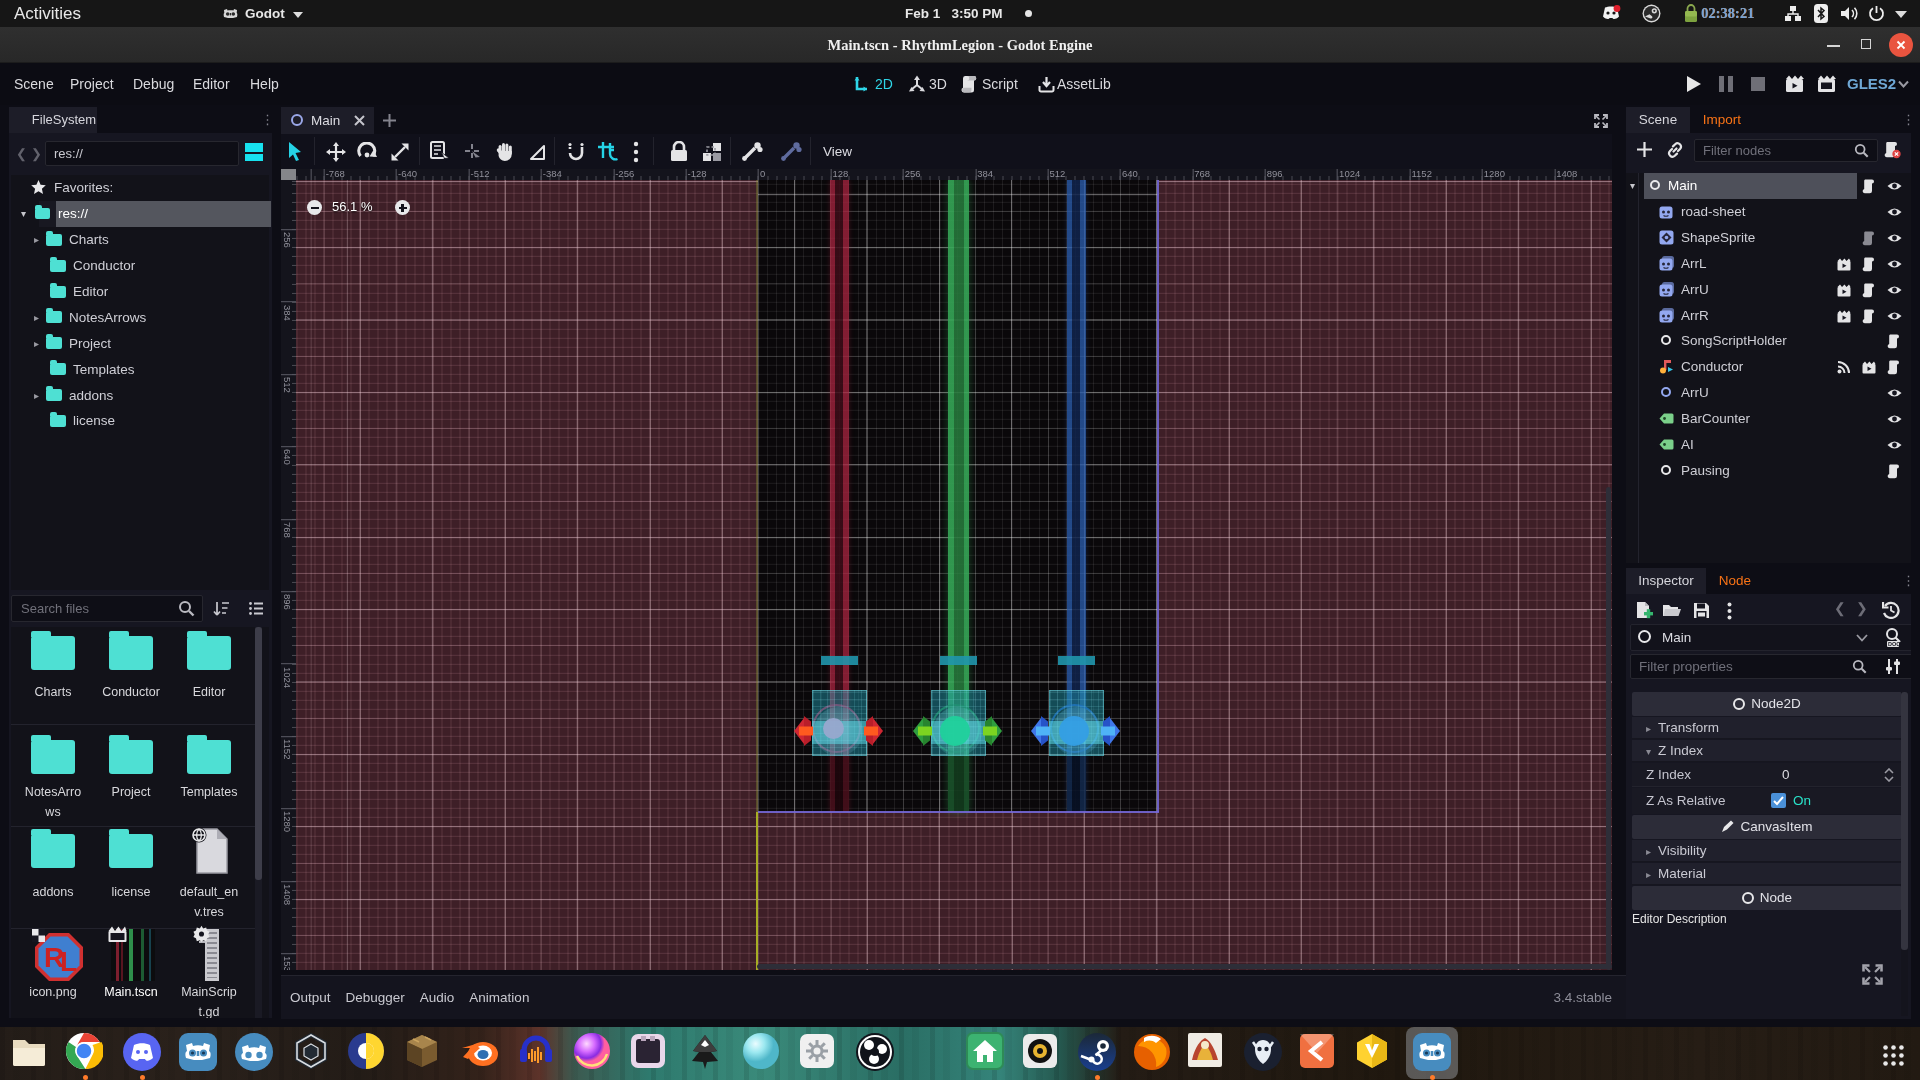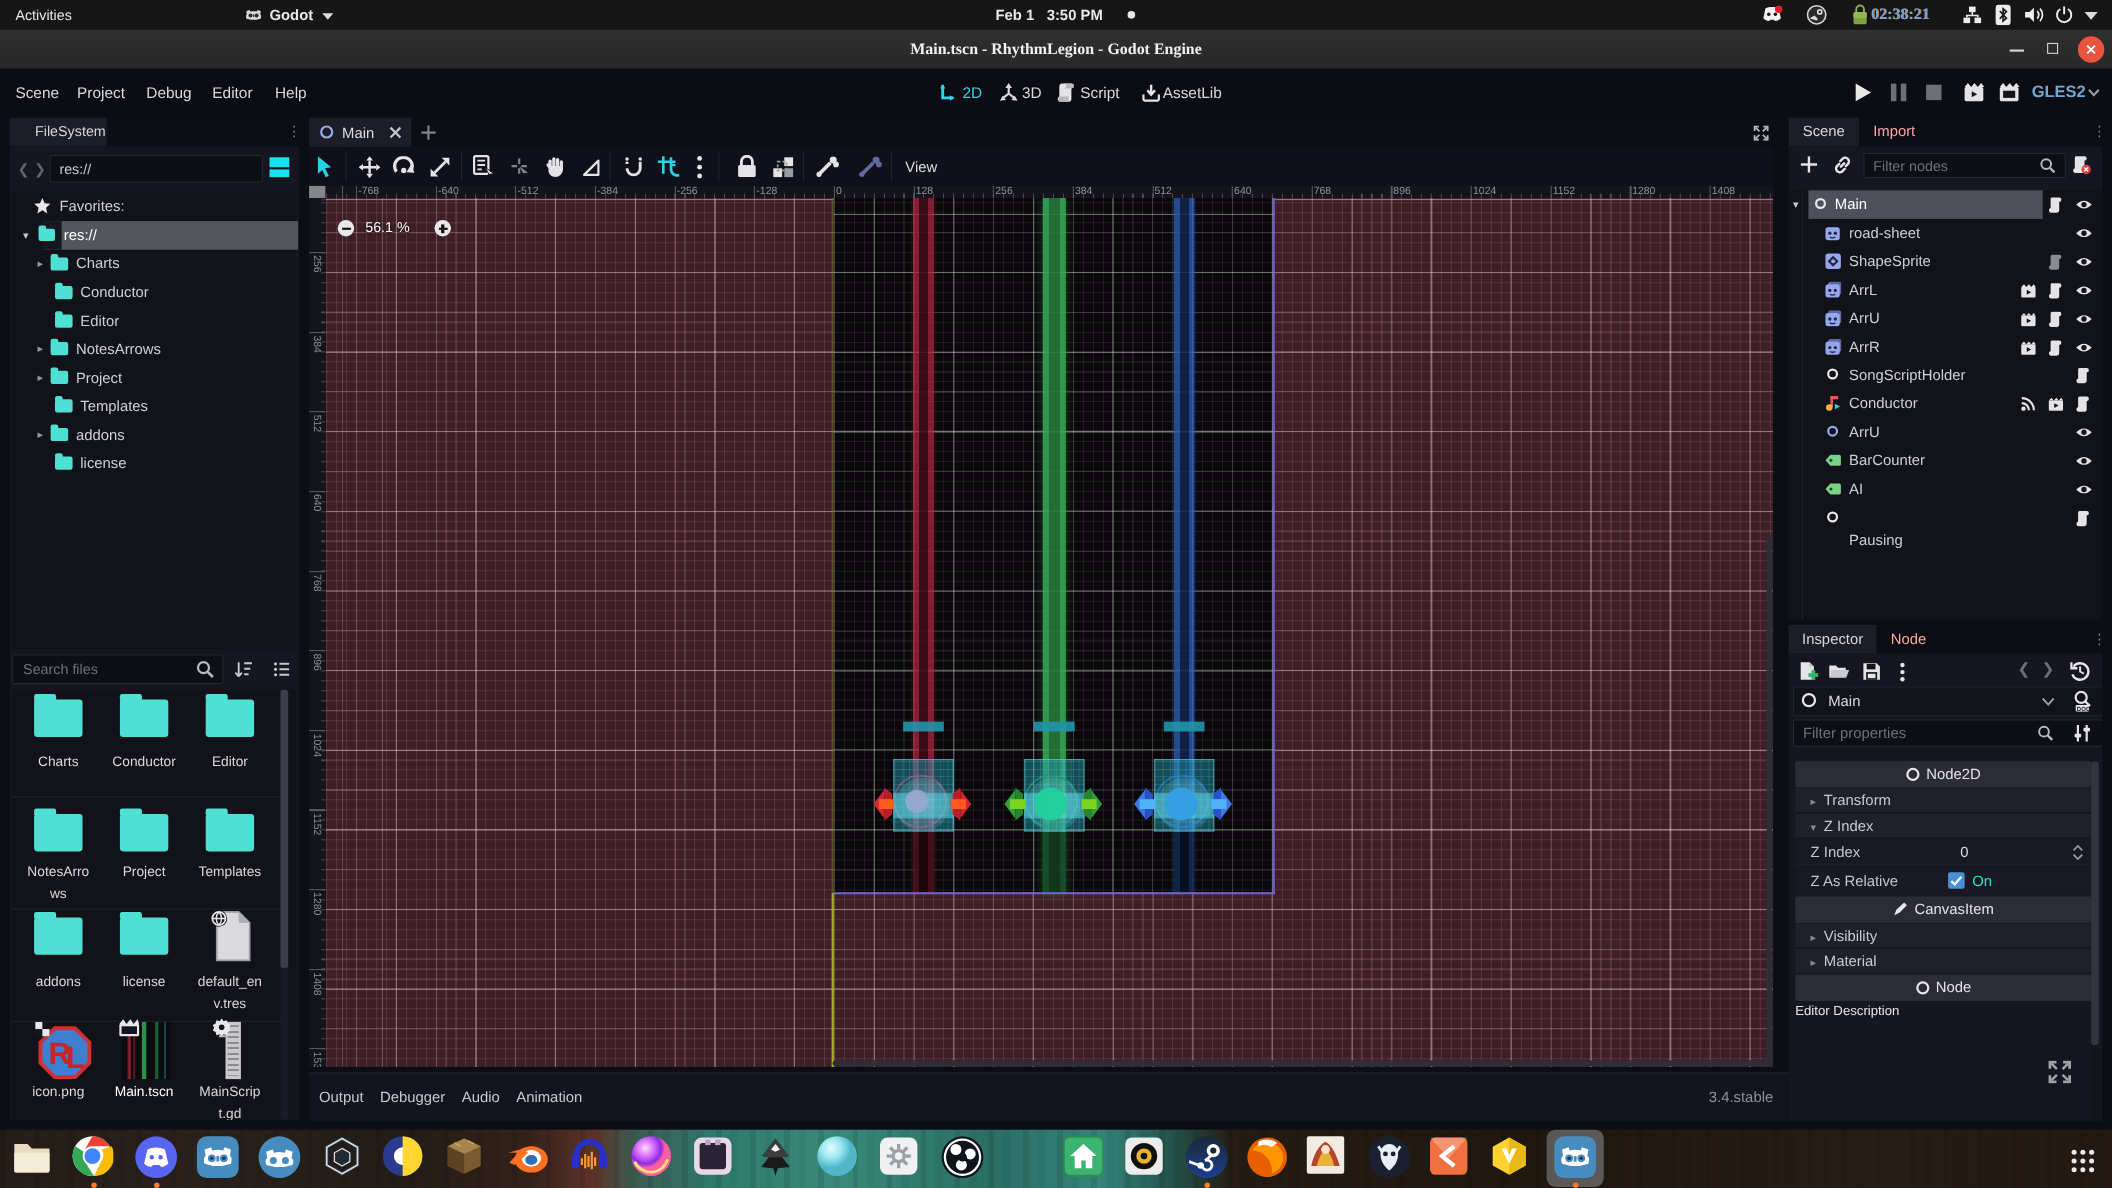--- a/index.html
+++ b/index.html
@@ -8,21 +8,21 @@
 
 #topbar { position:absolute; left:0; top:0; width:1920px; height:27px; background:#161616; color:#e8e8e8; font-size:14px; }
 #titlebar { position:absolute; left:0; top:27px; width:1920px; height:36px; background:linear-gradient(#2f2f2f,#282828); border-bottom:1px solid #1c1c1c;font-family:Liberation Serif, serif; }
 #titlebar .title { position:absolute; left:0; right:0; top:0; height:36px; line-height:36px; text-align:center; color:#f0f0f0; font-size:14.5px; font-weight:bold; }
 #menubar { position:absolute; left:0; top:63px; width:1920px; height:42px; background:#0c0c13; }
 .menuitem { position:absolute; top:0; height:42px; line-height:42px; color:#dadade; font-size:14px; }
 
 .panelbg { background:#161621; }
 .treebg { background:#121219; }
 .tab-active { background:#1d1d28; color:#d6d6dc; }
-.tab-inactive { color:#fca5a5; }
+.tab-inactive { color:#f97316; }
 
 .field { background:#0e0e16; border:1px solid #27272f; border-radius:2px; color:#70707a; }
 .row26 { height:25.9px; display:flex; align-items:center; color:#cfcfd6; font-size:13.5px; white-space:nowrap; }
 .folder-ic { position:relative; background:#4ee0d3; border-radius:2px; }
 .folder-ic::before { content:""; position:absolute; left:0; top:-3px; width:45%; height:4px; background:#4ee0d3; border-radius:2px 2px 0 0; }
 .gfolder { position:absolute; width:44px; height:34px; background:#4ee0d3; border-radius:3px; }
 .gfolder::before { content:""; position:absolute; left:0; top:-5px; width:20px; height:6px; background:#4ee0d3; border-radius:2px 2px 0 0; }
 .glabel { position:absolute; width:78px; text-align:center; font-size:12.5px; line-height:20px; color:#d8d8dc; }
 
 .lane { position:absolute; top:0; height:632px; }
@@ -34,21 +34,21 @@
 .rtop { position:absolute; top:475.5px; width:37px; height:9.5px; background:rgba(32,150,172,0.9); }
 .arrl { top:534px; }
 .prow { left:6px; width:270px; height:22px; background:#20202c; border-bottom:1px solid #16161f; line-height:22px; font-size:13.5px; color:#c9c9d2; padding-left:14px; }
 .parr { color:#8a8a94; font-size:10px; margin-right:7px; }
 .strow { position:absolute; left:0; width:294px; height:25.9px; }
 .strow .lbl { position:absolute; font-size:13.5px; color:#cfcfd6; line-height:25.9px; white-space:nowrap; }
 </style>
 </head>
 <body>
 <div id="topbar">
-  <div class="abs" style="left:14px; top:0; height:27px; line-height:27px; font-size:13px;">Activities</div>
+  <div class="abs" style="left:14px; top:0; height:27px; line-height:27px; font-size:17px;">Activities</div>
   <svg class="abs" style="left:222px; top:5px;" width="17" height="17" viewBox="0 0 17 17">
       <path d="M2 5 L5 4 L5.5 5.5 C7 5 10 5 11.5 5.5 L12 4 L15 5 L14.7 8 C15.5 8.5 15.5 10 15 12 L11 13 H6 L2 12 C1.5 10 1.5 8.5 2.3 8 Z" fill="#d8d8d8"></path>
       <circle cx="5.7" cy="9" r="1.8" fill="#2a2a2a"></circle>
       <circle cx="11.3" cy="9" r="1.8" fill="#2a2a2a"></circle>
       <rect x="7.9" y="8" width="1.2" height="2.4" fill="#2a2a2a"></rect>
     </svg>
   <div class="abs" style="left:245px; top:0; height:27px; line-height:27px; font-size:13.5px; font-weight:bold;">Godot</div>
   <div class="abs" style="left:293px; top:12px; width:0; height:0; border-left:5px solid transparent; border-right:5px solid transparent; border-top:6px solid #ddd;"></div>
   <div class="abs" style="left:905px; top:0; height:27px; line-height:27px; font-size:13.5px; font-weight:bold;">Feb 1&nbsp;&nbsp;&nbsp;3:50 PM</div>
   <div class="abs" style="left:1025px; top:10px; width:7px; height:7px; border-radius:50%; background:#e6e6e6;"></div>
@@ -741,21 +741,21 @@
             <circle cx="5.5" cy="5.5" r="1.4" fill="#1d4626"></circle>
           </svg>
           <span class="lbl" style="left:55px;">AI</span>
           <svg style="position:absolute; left:261px; top:7px;" width="15" height="12" viewBox="0 0 16 12">
             <path d="M0.5 6 Q8 -1.5 15.5 6 Q8 13.5 0.5 6 Z" fill="#e4e4e6"></path>
             <circle cx="8" cy="6" r="2.6" fill="#15151f"></circle>
           </svg>
         </div>
         <div class="strow" style="top:284.9px;">
           <span style="position:absolute; left:35px; top:7px; width:10px; height:10px; border:2.2px solid #e8e8ea; border-radius:50%;"></span>
-          <span class="lbl" style="left:55px;margin-top:20px;">Pausing</span>
+          <span class="lbl" style="left:55px;">Pausing</span>
           <svg style="position:absolute; left:261px; top:6px;" width="14" height="15" viewBox="0 0 14 15">
             <path d="M3 0.5 H10 a2 2 0 0 1 0 4 V12 a2.3 2.3 0 0 1 -2.3 2.3 H3 a2.2 2.2 0 0 1 -0.8 -4.3 V2.5 A2 2 0 0 1 3 0.5 Z" fill="#e4e4e6"></path>
           </svg>
         </div>
       </div>
   </div>
 
   <div class="abs tab-active" style="left:0; top:463px; width:80px; height:26px; line-height:26px; font-size:13.5px; text-align:center;">Inspector</div>
   <div class="abs tab-inactive" style="left:84px; top:463px; width:50px; height:26px; line-height:26px; font-size:13.5px; text-align:center;">Node</div>
   <div class="abs" style="left:276px; top:468px; color:#84848e; font-size:13px;">⋮</div>

